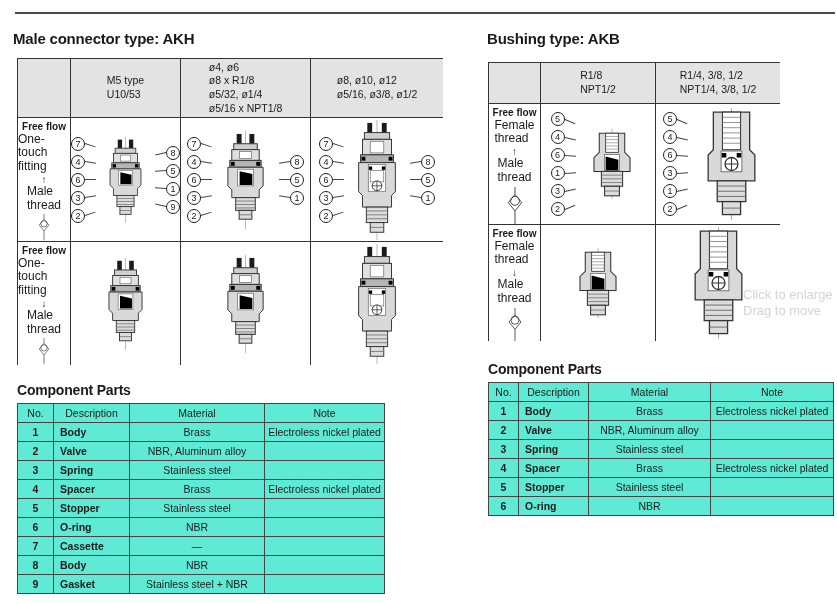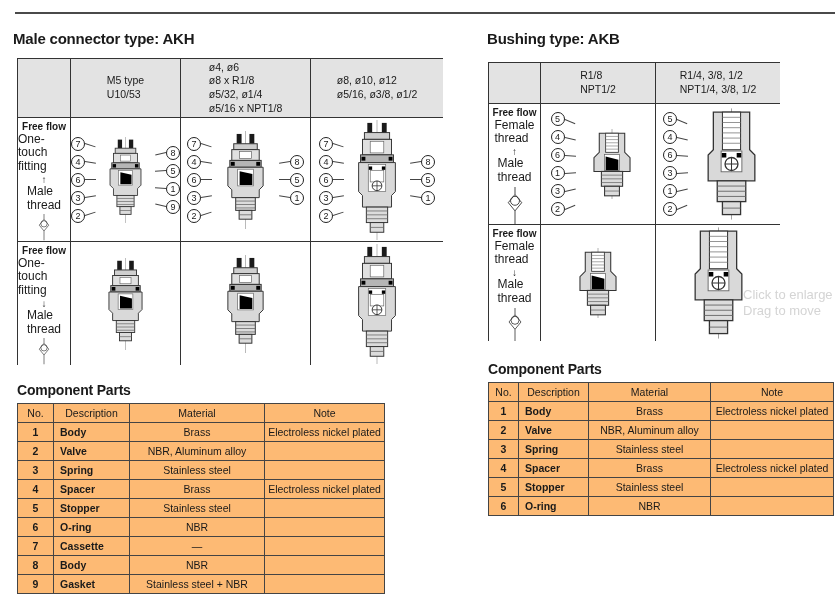--- a/index.html
+++ b/index.html
@@ -29,21 +29,21 @@
   .co-stack { display:flex; flex-direction:column; justify-content:center; gap:4px; }
   .co-row { display:flex; align-items:center; }
   .co-circle { display:inline-flex; align-items:center; justify-content:center;
     width:14px; height:14px; border:1px solid #222; border-radius:50%;
     font-size:9px; background:#fff; flex:0 0 auto; }
   .co-line { width:11px; height:1px; background:#444; flex:0 0 auto; }
 
   
   .parts-title { font-size:14px; font-weight:bold; margin-bottom:5px; letter-spacing:-0.2px; }
   table.parts { border-collapse:collapse; table-layout:fixed; width:100%;
-    border:1.5px solid #222; background:#fdba74; }
+    border:1.5px solid #222; background:#5eead4; }
   table.parts th, table.parts td { border:1px solid #444; font-size:10.5px;
     height:19px; padding:1px 3px; text-align:center; font-weight:normal; overflow:hidden; white-space:nowrap; }
   table.parts td:first-child { font-weight:bold; }
   table.parts td:nth-child(2) { font-weight:bold; text-align:left; padding-left:6px; }
 
   .watermark { left:743px; top:287px; width:96px; font-size:13px; line-height:1.25;
     color:#cdcdcd; opacity:.85; }
 </style>
 </head>
 <body>

